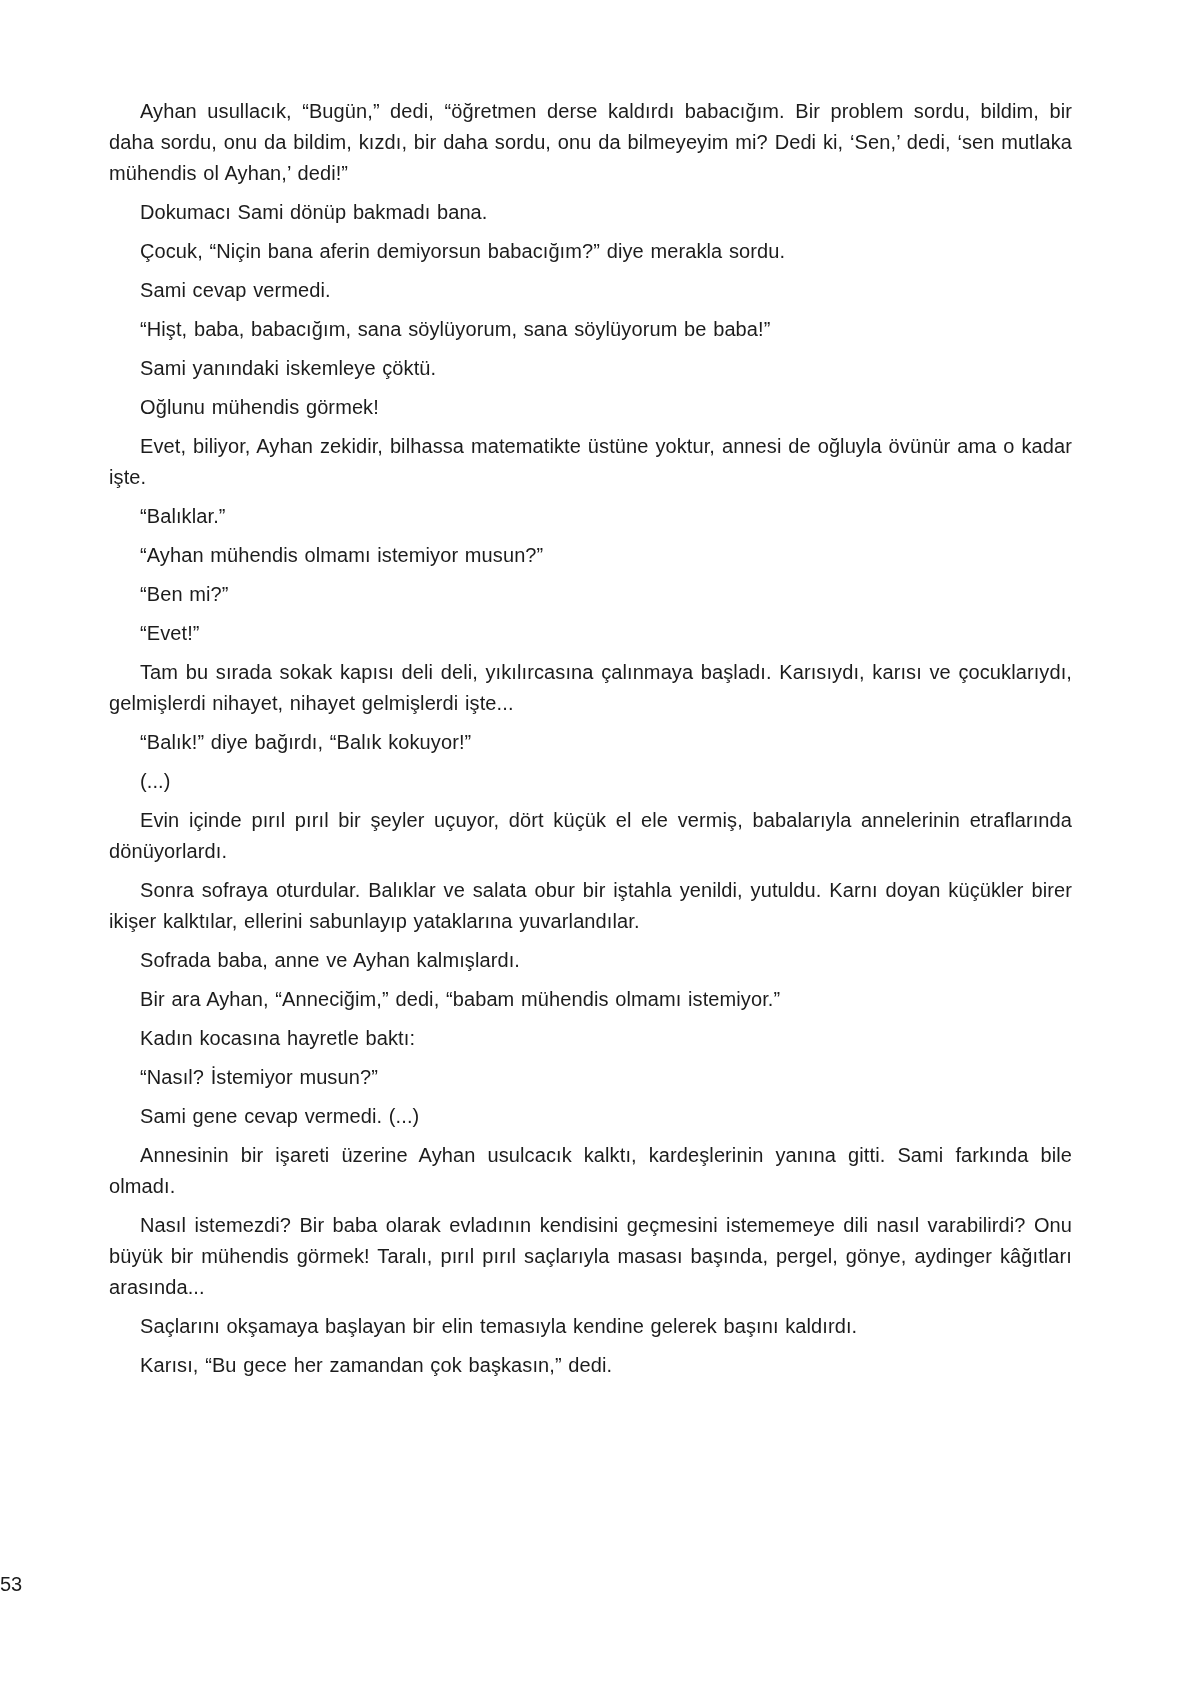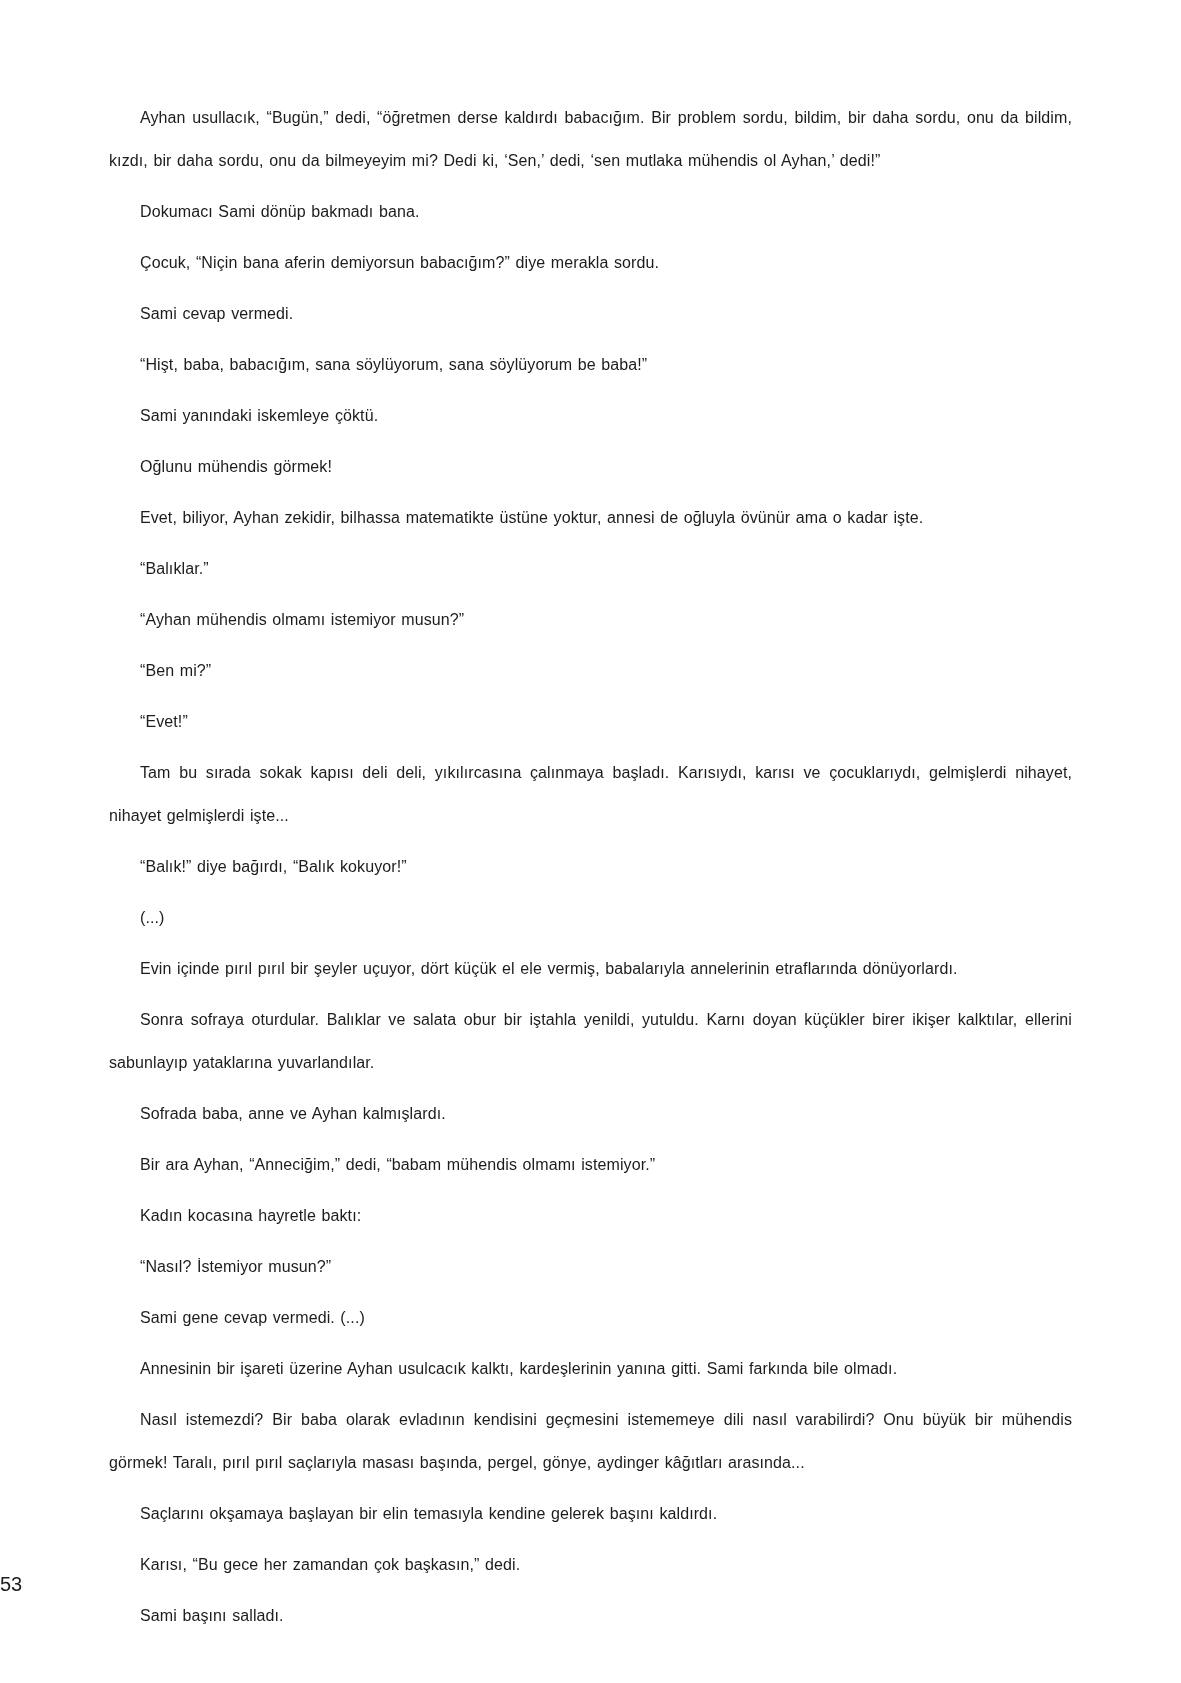--- a/index.html
+++ b/index.html
@@ -19,22 +19,22 @@
   }
 
   .text-block {
     position: absolute;
     top: 96px;
     left: 109px;
     right: 109px;
   }
 
   .text-block p {
-    font-size: 16px;
-    line-height: 43px;
+    font-size: 20px;
+    line-height: 31px;
     text-align: justify;
     text-indent: 31px;
     margin: 0 0 8px 0;
     letter-spacing: 0.1px;
     word-spacing: 1px;
   }
 
   .page-number {
     position: absolute;
     top: 1572px;
@@ -99,18 +99,17 @@
       <p>Sami gene cevap vermedi. (...)</p>
 
       <p>Annesinin bir işareti üzerine Ayhan usulcacık kalktı, kardeşlerinin yanına gitti. Sami farkında bile olmadı.</p>
 
       <p>Nasıl istemezdi? Bir baba olarak evladının kendisini geçmesini istememeye dili nasıl varabilirdi? Onu büyük bir mühendis görmek! Taralı, pırıl pırıl saçlarıyla masası başında, pergel, gönye, aydinger kâğıtları arasında...</p>
 
       <p>Saçlarını okşamaya başlayan bir elin temasıyla kendine gelerek başını kaldırdı.</p>
 
       <p>Karısı, “Bu gece her zamandan çok başkasın,” dedi.</p>
 
-      <p>Sami başını salladı.</p>
     </div>
 
   <div class="page-number">53</div>
 
 </div>
 
 </body></html>

